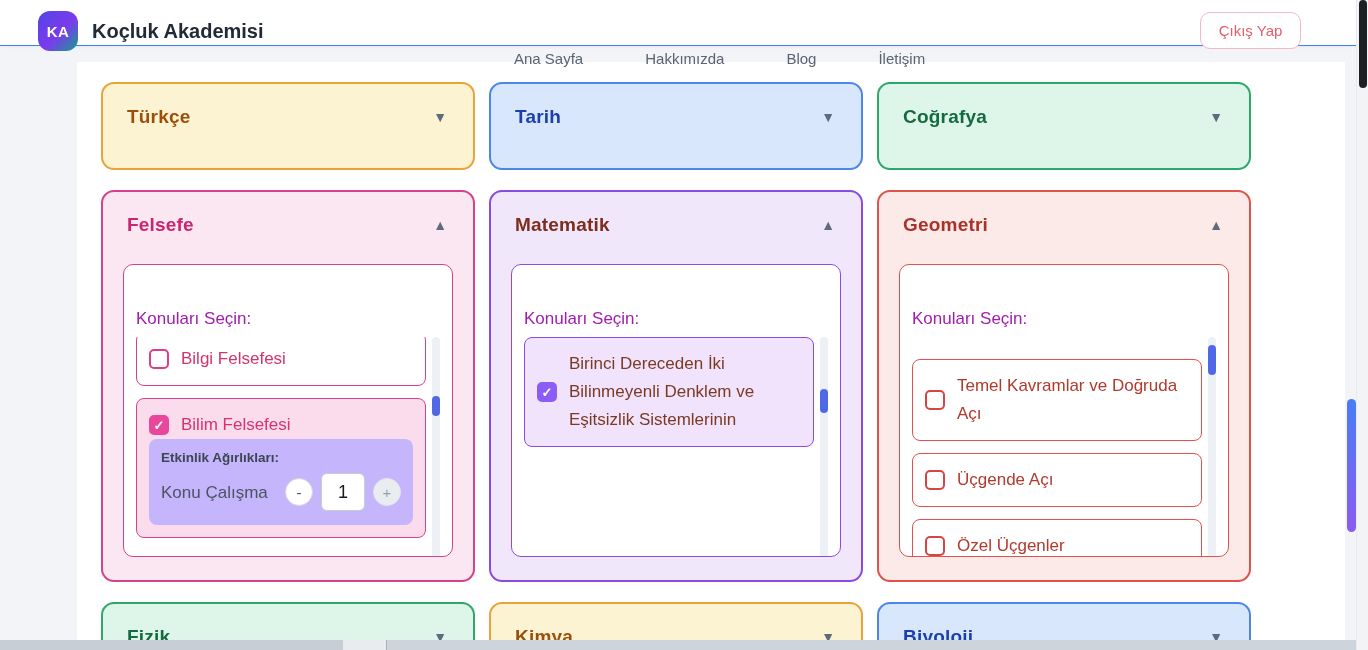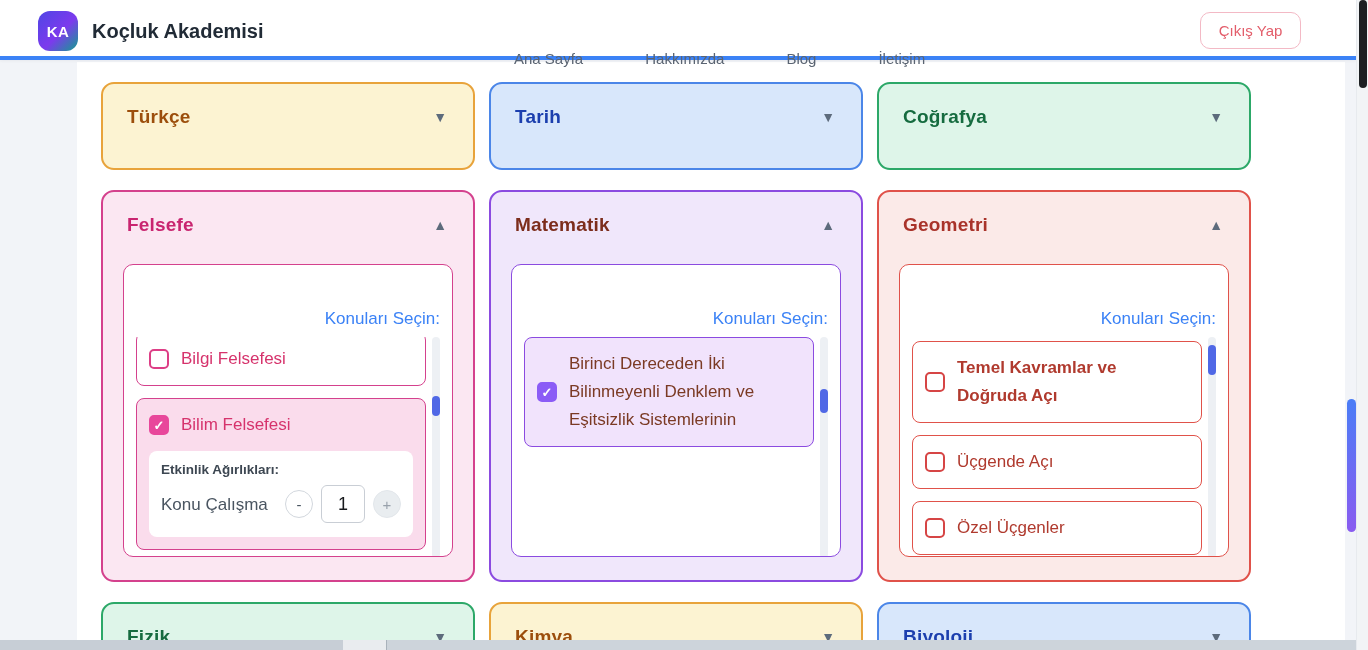--- a/index.html
+++ b/index.html
@@ -1,21 +1,21 @@
 <!DOCTYPE html>
 <html><head>
 <meta charset="utf-8">
 <style>
   * { margin:0; padding:0; box-sizing:border-box; }
   html,body { width:1368px; height:650px; overflow:hidden; }
   body { font-family:"Liberation Sans", sans-serif; background:#f2f4f8; position:relative; }
 
   
-  .navbar { position:absolute; left:0; top:0; width:1356px; height:60px; background:#fff;
-            border-bottom:4px solid #3b82f6; box-shadow:0 1px 3px rgba(16,24,40,.05); z-index:10; }
+  .navbar { position:absolute; left:0; top:0; width:1356px; height:46px; background:#fff;
+            border-bottom:1px solid #3b82f6; box-shadow:0 1px 3px rgba(16,24,40,.05); z-index:10; }
   .logo { position:absolute; left:38px; top:11px; width:40px; height:40px; border-radius:12px;
           background:linear-gradient(135deg,#4f46e5 0%,#7c3aed 55%,#119e8e 100%);
           color:#fff; display:flex; align-items:center; justify-content:center;
           font-weight:700; font-size:15px; letter-spacing:.5px; }
   .brand-title { position:absolute; left:92px; top:0; height:62px; display:flex; align-items:center;
                  font-size:20px; font-weight:700; color:#212b36; }
   .nav-links { position:absolute; left:514px; top:0; height:62px; display:flex; align-items:center;
                gap:62px; list-style:none;margin-top:28px; }
   .nav-links a { font-size:15px; color:#5a6472; text-decoration:none; }
   .logout-btn { position:absolute; left:1200px; top:12px; width:101px; height:37px; background:#fff;
@@ -37,40 +37,40 @@
   .theme-yellow { --bg:#fcf3d2; --border:#e8a33b; --title:#9c4e0c; }
   .theme-blue   { --bg:#d8e7fb; --border:#4b86e8; --title:#1c3fae; }
   .theme-green  { --bg:#def5e9; --border:#2ca868; --title:#156b3f; }
   .theme-pink   { --bg:#fbe7f2; --border:#d4418d; --title:#c92570; --text:#d6336c; --cb:#dd3e86; --cb-fill:#e8479b; --checked-bg:#fadcec; }
   .theme-purple { --bg:#f0e7fb; --border:#8b4be0; --title:#7c2d1c; --text:#7b3a24; --cb:#7c3aed; --cb-fill:#8b5cf6; --checked-bg:#f1e3fc; }
   .theme-red    { --bg:#fbeae8; --border:#e0524a; --title:#a9332a; --text:#b03a2e; --cb:#d64545; --cb-fill:#d64545; --checked-bg:#fcdfdc; }
 
   
   .panel { margin:26px 20px 0; height:293px; background:#fff; border:1px solid var(--border);
            border-radius:10px; padding:44px 12px 0; position:relative; overflow:hidden; }
-  .select-label { font-size:17px; color:#3b82f6; line-height:20px;text-align:right; }
+  .select-label { font-size:17px; color:#a21caf; line-height:20px; }
   .topic-list { margin-top:8px; height:221px; position:relative; overflow:hidden; padding-right:14px; }
 
   .topic-item { border:1.5px solid var(--border); border-radius:8px; padding:12px; background:#fff;
                 display:flex; align-items:center; gap:12px; margin-bottom:12px; cursor:pointer; }
   .topic-item.checked { background:var(--checked-bg); }
   .topic-item.block { display:block; }
   .topic-row { display:flex; align-items:center; gap:12px; }
   .topic-label { font-size:17px; line-height:28px; color:var(--text); }
   .checkbox { width:20px; height:20px; flex:none; border:2px solid var(--cb); border-radius:5px; background:#fff; }
   .checkbox.checked { background:var(--cb-fill); border-color:var(--cb-fill); display:flex;
                       align-items:center; justify-content:center; }
   .checkbox.checked i { font-style:normal; color:#fff; font-size:13px; font-weight:700; }
 
   .cut-a { margin-top:-5px; }   
   .cut-b { margin-top:-9px; }   
-  .pad-top { margin-top:4px;font-weight:bold; }  
-
-  
-  .weights { margin-top:12px; background:#ffffff; border-radius:8px; padding:10px 12px 14px; }
+  .pad-top { margin-top:22px; }  
+
+  
+  .weights { margin-top:0; background:#c4b5fd; border-radius:8px; padding:10px 12px 14px; }
   .weights-title { font-size:13.5px; font-weight:700; color:#3d4752; line-height:18px; }
   .weight-row { display:flex; align-items:center; justify-content:space-between; margin-top:6px; }
   .weight-name { width:112px; font-size:17px; line-height:31px; color:#4a5561; }
   .stepper { display:flex; align-items:center; gap:8px; }
   .step-btn { width:28px; height:28px; border-radius:50%; background:#fff; border:1px solid #d2d7dd;
               color:#4a5561; font-size:15px; display:flex; align-items:center; justify-content:center;
               font-family:inherit; cursor:pointer; padding:0; }
   .step-btn.plus { background:#e9edf0; border-color:#e2e6ea; color:#98a1ab; }
   .step-value { width:44px; height:38px; border:1px solid #c9ced5; border-radius:6px; text-align:center;
                 font-size:18px; color:#17191c; font-family:inherit; }

